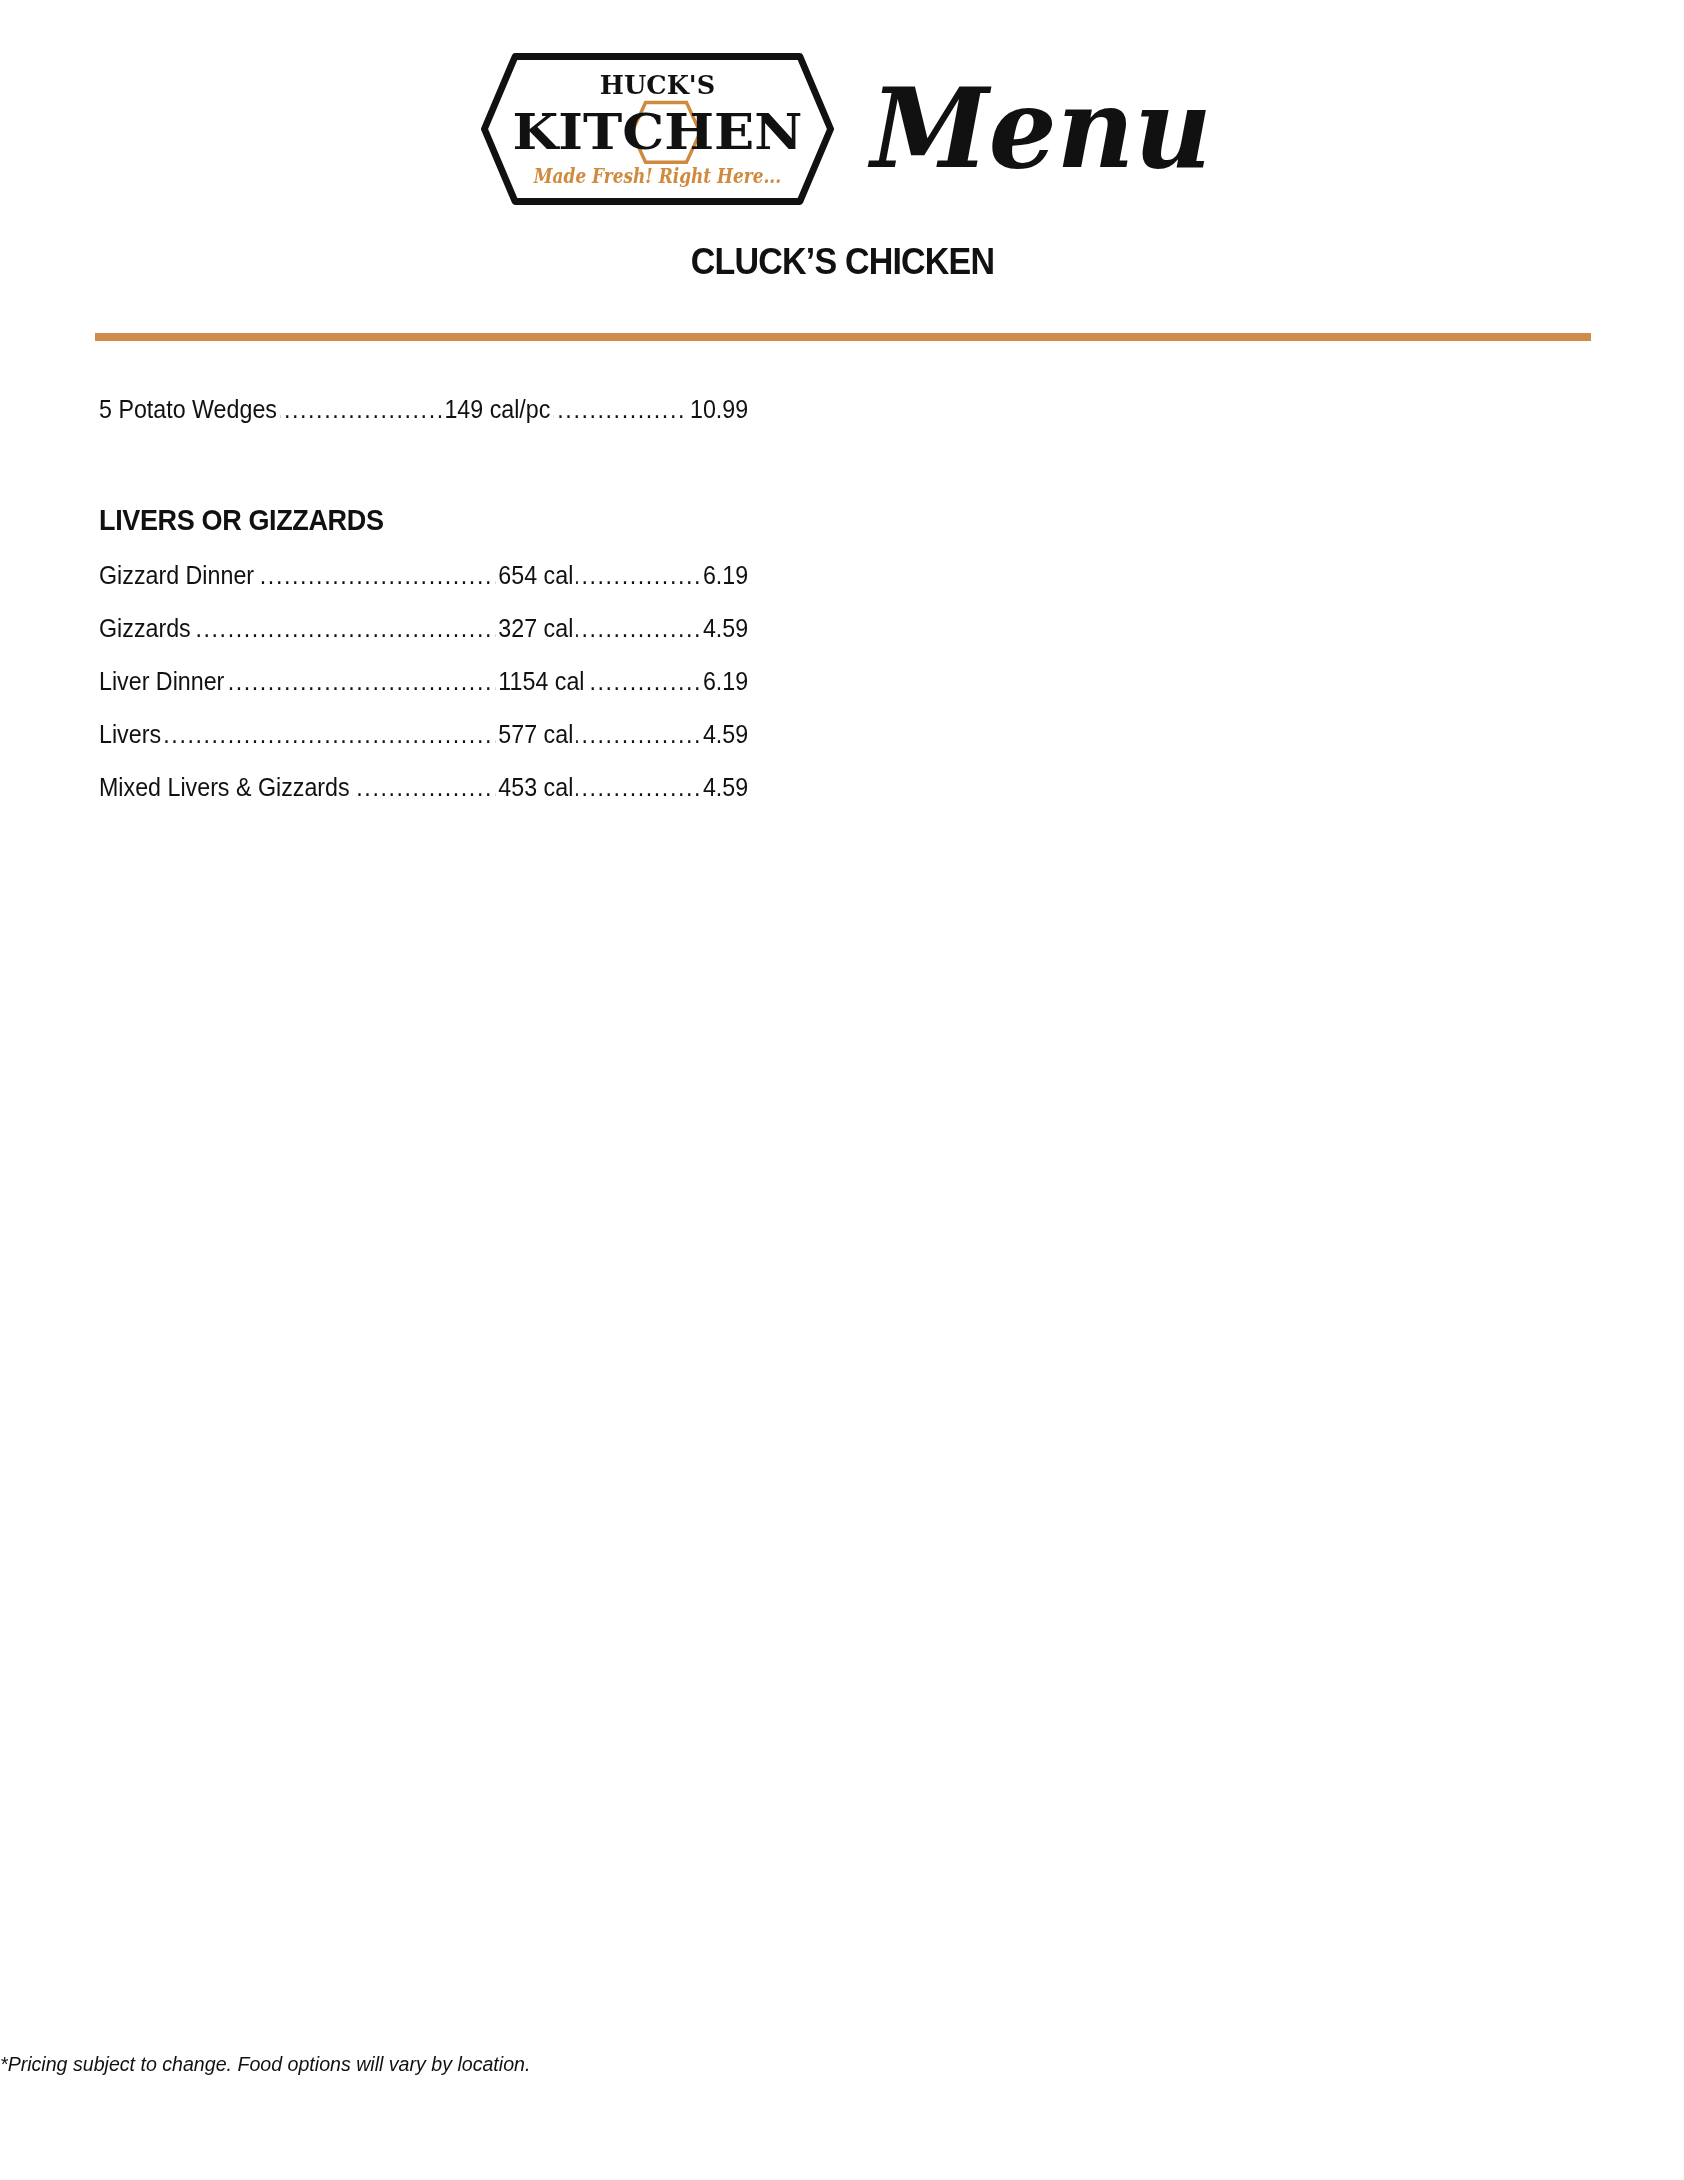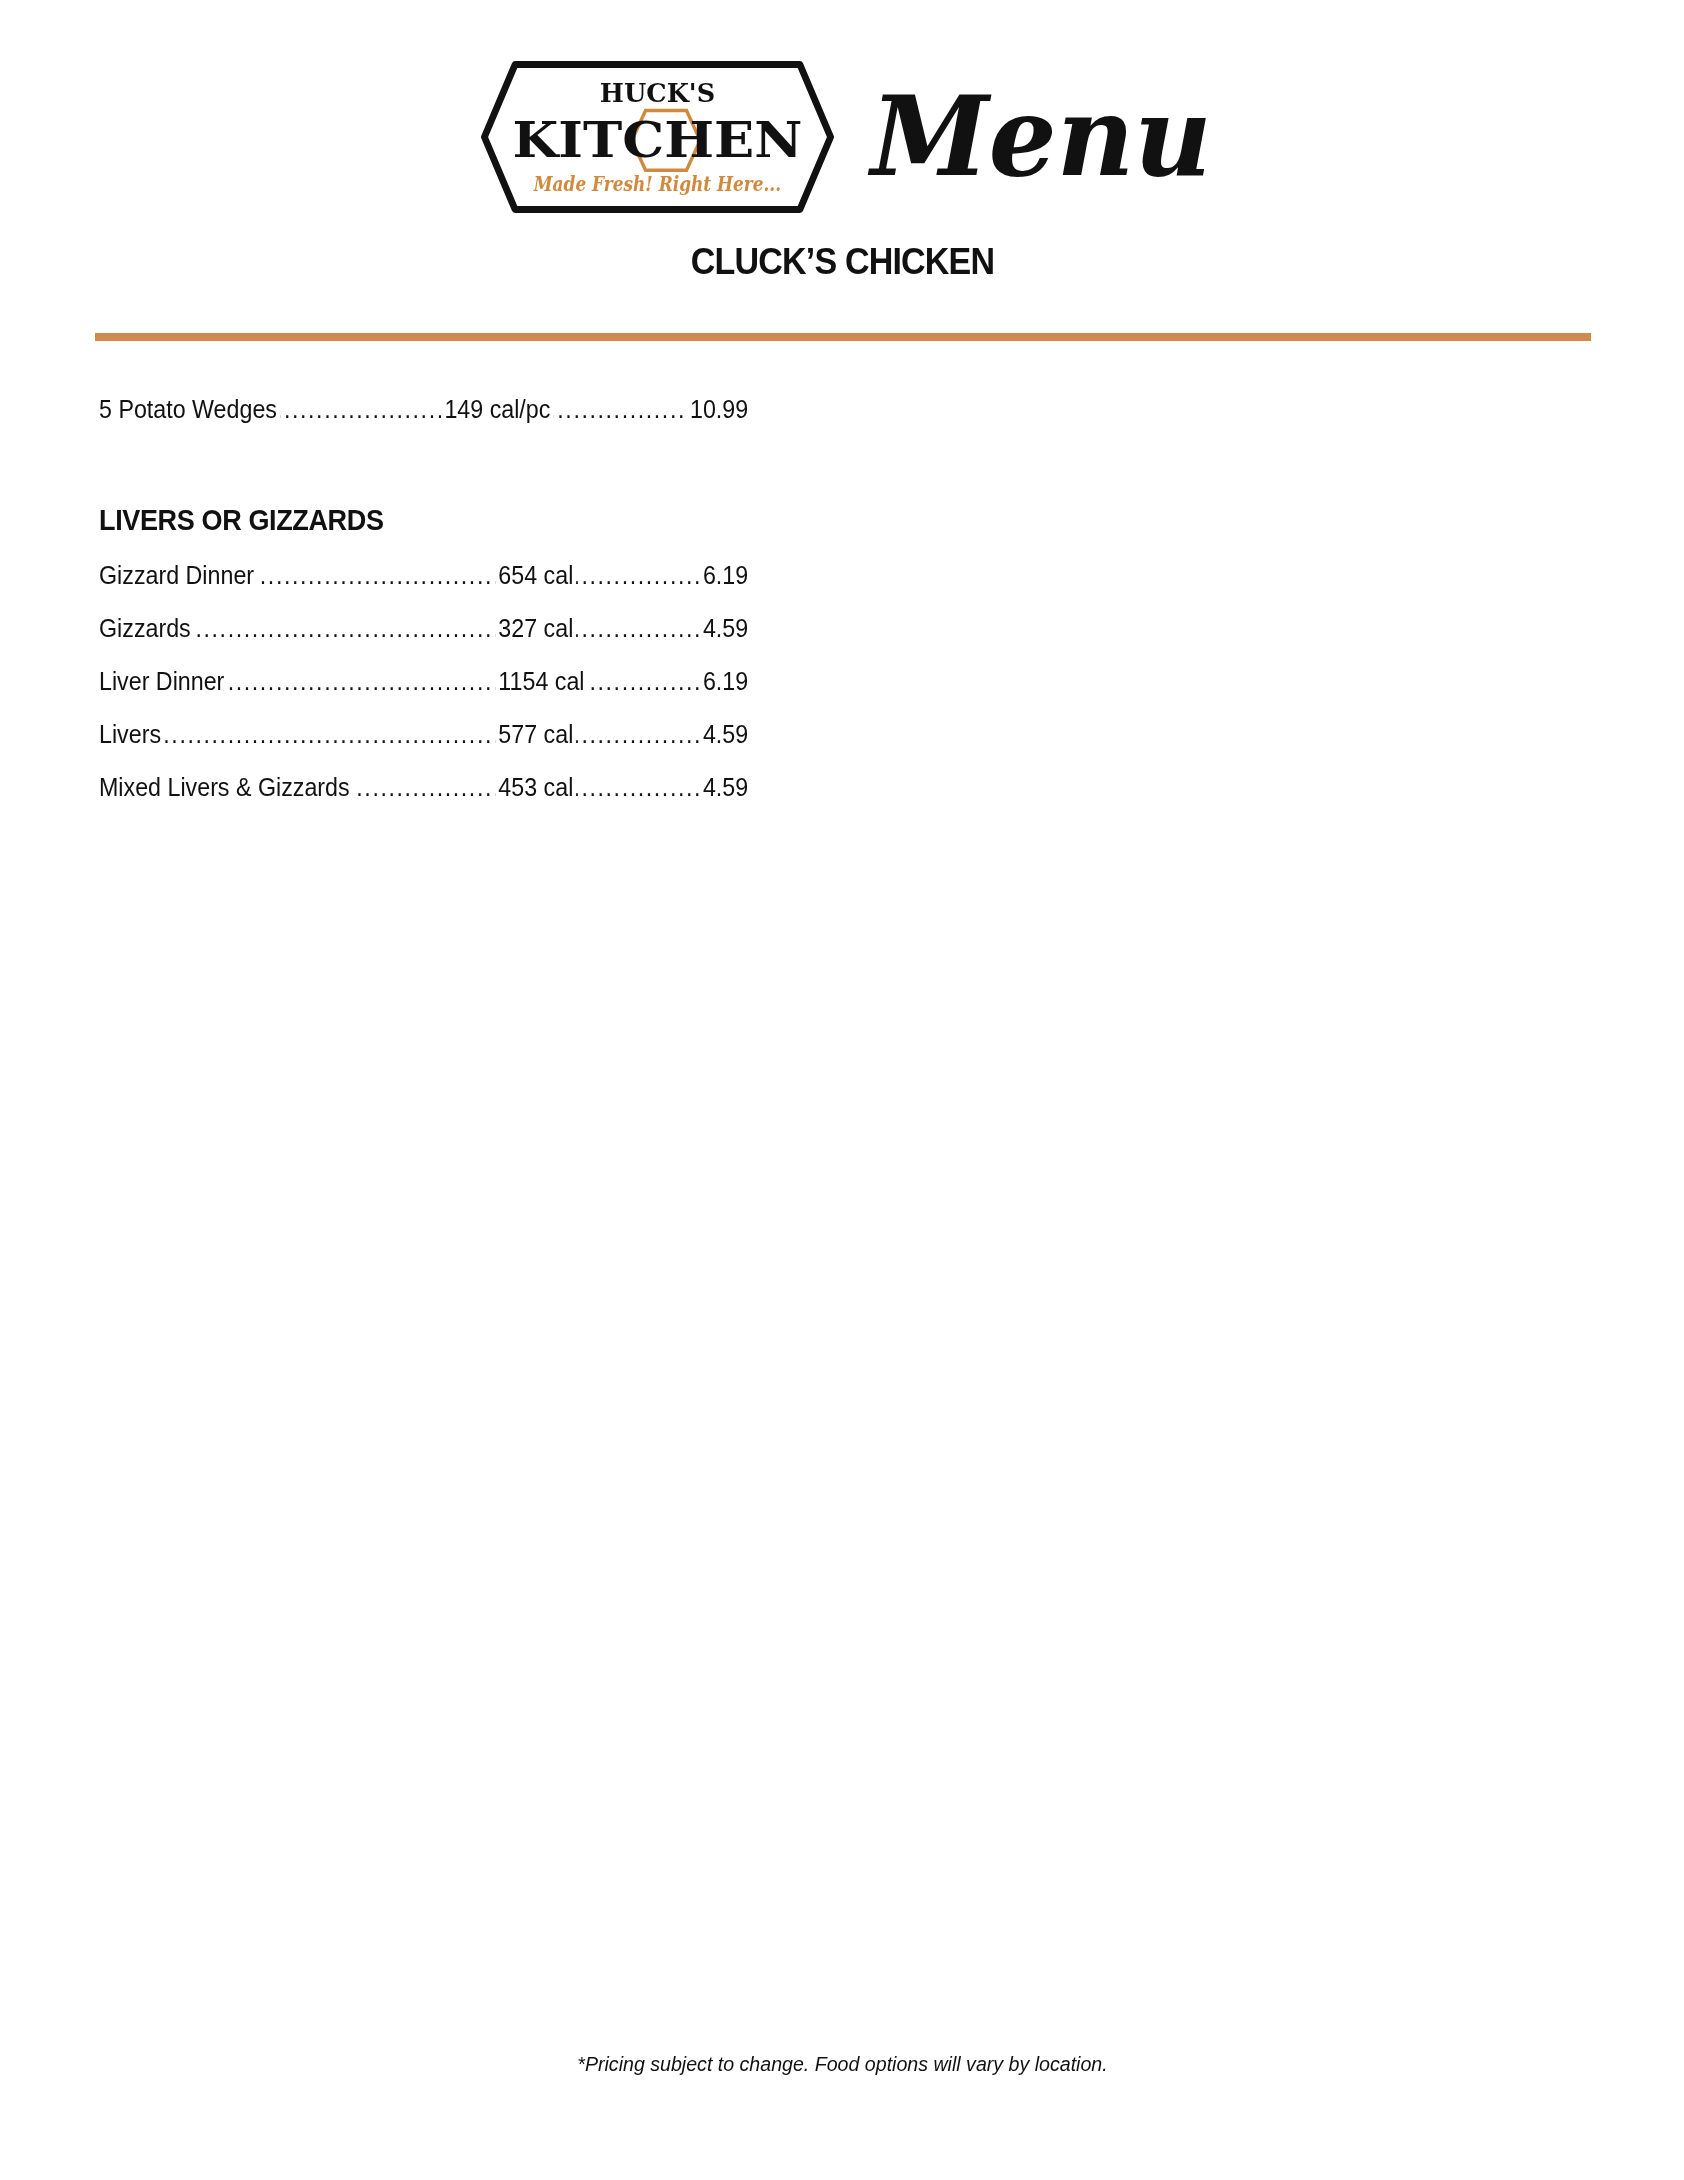--- a/index.html
+++ b/index.html
@@ -1,20 +1,20 @@
 <!DOCTYPE html>
 <html style="font-size:13.6px"><head>
   <meta charset="utf-8">
   <style>
     html, body { margin: 0; padding: 0; background: #ffffff; }
     body {
       width: 1685px; height: 2181px; position: relative; overflow: hidden;
       font-family: "Liberation Sans", "DejaVu Sans", sans-serif; color: #111;
     }
-    .header { position: absolute; top: 56px; left: 481px; width: 741px; height: 162px; }
+    .header { position: absolute; top: 48px; left: 481px; width: 741px; height: 162px; }
     .logo { position: absolute; left: 0; top: 5.1px; width: 353px; height: 152px; }
     .menu-word {
       position: absolute; left: 383px; top: 0; width: 358px; height: 162px;
     }
     .section-title {
       position: absolute; top: 241px; left: 0; width: 1685px; text-align: center;
       font-family: "Liberation Sans", sans-serif; font-weight: bold; font-size: 37px;
       letter-spacing: -0.9px; transform: scaleX(0.92); transform-origin: center;
     }
     .divider {
@@ -32,21 +32,21 @@
     .item .leader {
       position: absolute; left: 0; right: 0; top: 0; overflow: hidden;
       color: #111; letter-spacing: 1.7px;
     }
     .subheading {
       position: absolute; left: 99px; top: 503px; font-weight: bold; font-size: 30px;
       transform: scaleX(0.9); transform-origin: left; letter-spacing: -0.4px;
     }
     .group2 { position: absolute; left: 99px; top: 558px; width: 698px; }
     .footer {
-      position: absolute; top: 2053px; left: 0; width: 1685px; text-align: center;
+      position: absolute; top: 2053px; left: 0; width: 1685px; 
       font-style: italic; font-size: 19.6px; color: #111;
     }
   </style>
 </head>
 <body>
 
 <div class="header">
   <svg class="logo" viewBox="0 0 414 178">
     <polygon points="40,4 374,4 410,89 374,174 40,174 4,89" fill="#fff" stroke="#111" stroke-width="8" stroke-linejoin="round"></polygon>
     <text x="207" y="48" text-anchor="middle" font-family="DejaVu Serif, serif" font-weight="bold" font-size="30" fill="#111">HUCK'S</text>

